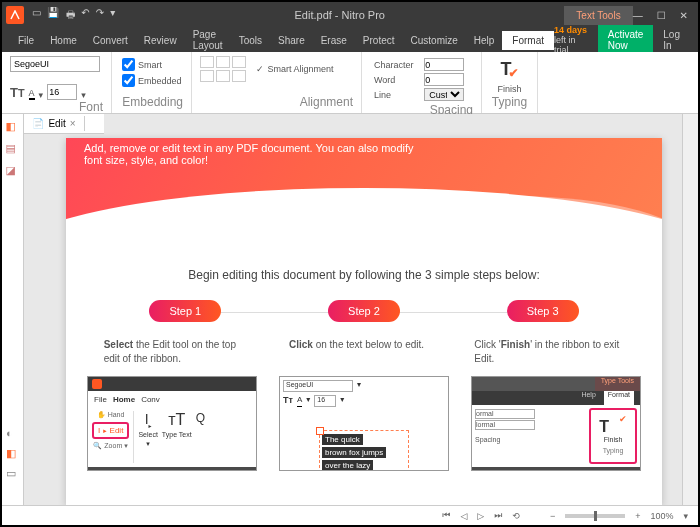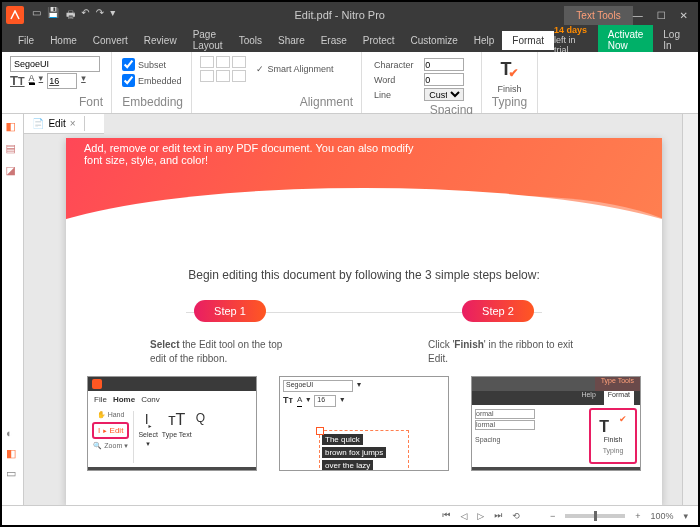--- a/index.html
+++ b/index.html
@@ -20,21 +20,21 @@
 .menubar .spacer { flex:1; }
 .menubar .trial { color:#ccc; font-size:9px; margin-right:8px; }
 .menubar .trial b { color:#ff8c00; }
 .menubar .activate { background:#00b068; color:#fff; padding:4px 10px; font-size:10px; cursor:pointer; }
 .menubar .login { padding:0 10px; }
 
 .ribbon { height:62px; background:#fff; border-bottom:1px solid #ccc; display:flex; font-size:9px; color:#555; }
 .rgroup { border-right:1px solid #ddd; padding:4px 8px; display:flex; flex-direction:column; justify-content:space-between; }
 .rgroup .label { text-align:right; color:#888; font-size:12px; }
 .font-sel { width:90px; height:16px; border:1px solid #aaa; font-size:9px; padding:1px 3px; background:#fff; }
-.font-row { display:flex; gap:4px; align-items:flex-start; margin-top:1px;text-decoration:underline; }
+.font-row { display:flex; gap:4px; align-items:flex-end; margin-top:12px; }
 .font-row .sz { width:30px; height:16px; border:1px solid #aaa; font-size:9px; padding:1px; }
 .font-row .bigT { font-weight:bold; font-size:13px; }
 .checks { display:flex; flex-direction:column; gap:3px; font-size:9px; padding:2px; }
 .checks label { display:flex; gap:3px; align-items:center; }
 .align-btns { display:flex; gap:2px; }
 .align-btns span,.align-btns div { width:14px; height:12px; border:1px solid #ccc; display:inline-block; }
 .smart { display:flex; align-items:center; gap:4px; margin-left:10px; font-size:9px; }
 .spacing-tbl { font-size:9px; }
 .spacing-tbl td { padding:0 2px; }
 .spacing-tbl input,.spacing-tbl select { width:40px; height:13px; border:1px solid #aaa; font-size:9px; }
@@ -160,21 +160,21 @@
           <span style="border-bottom:2px solid #000">A</span>▾
           <input class="sz" value="16" style="">▾
         </div>
       </div>
       <div class="label">Font</div>
     </div>
     <div class="rgroup" style="width:80px">
       <div class="checks">
         <label>
             <input type="checkbox" checked="" style="">
-            <span>Subset</span>
+            <span>Smart</span>
           </label>
         <label>
             <input type="checkbox" checked="" style="">
             <span>Embedded</span>
           </label>
       </div>
       <div class="label">Embedding</div>
     </div>
     <div class="rgroup" style="width:170px">
       <div style="display:flex;align-items:center">
@@ -245,24 +245,26 @@
             <div>font size, style, and color!</div>
           </div>
           <div class="curve2"></div>
         </div>
 
         <div class="instruction">Begin editing this document by following the 3 simple steps below:</div>
 
         <div class="steps">
           <div class="pill">Step 1</div>
           <div class="pill">Step 2</div>
+          <div class="pill">Step 3</div>
         </div>
 
         <div class="steptext">
           <div><b>Select</b><span> the Edit tool on the top edit of the ribbon.</span></div>
+          <div><b>Click</b><span> on the text below to edit.</span></div>
           <div><span>Click '</span><b>Finish</b><span>' in the ribbon to exit Edit.</span></div>
         </div>
 
         <div class="thumbs">
 
           <div class="thumb thumb1">
             <div class="tbar">
                 <span style="width:10px;height:10px;background:#ff5722;border-radius:2px"></span>
               </div>
             <div class="mbar">

